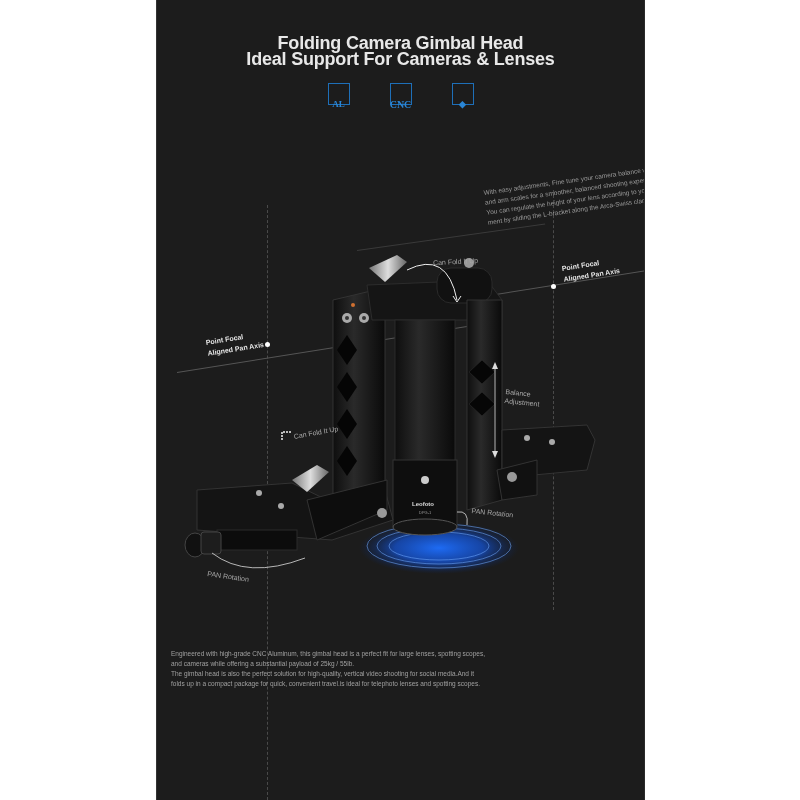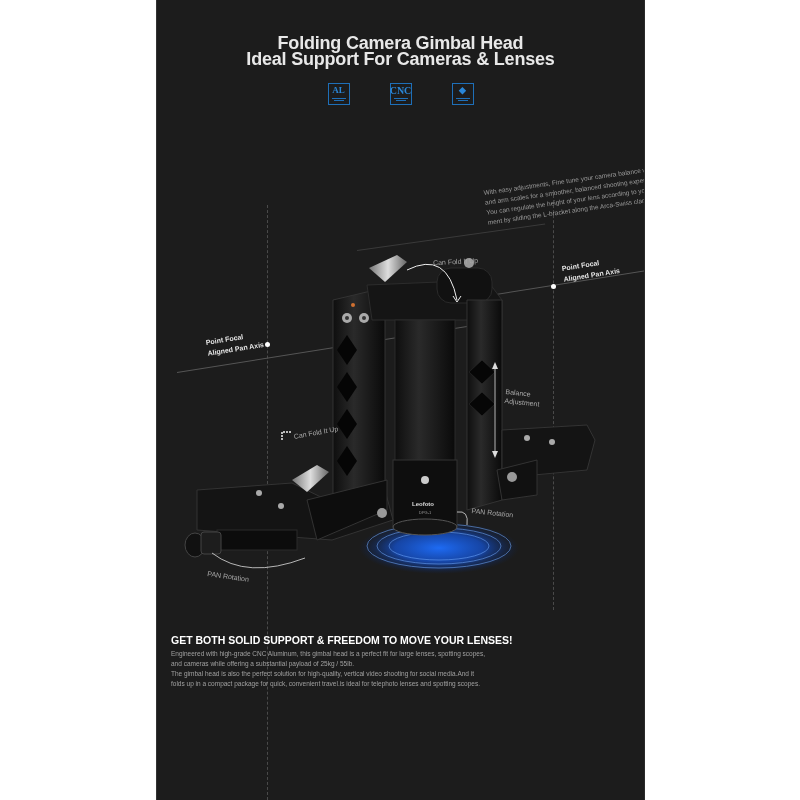--- a/index.html
+++ b/index.html
@@ -2,21 +2,21 @@
 <html><head>
 <meta charset="utf-8">
 <style>
   html, body { margin:0; padding:0; }
   body { width:800px; height:800px; background:#ffffff; position:relative; overflow:hidden; font-family:"Liberation Sans", sans-serif; }
   .panel { position:absolute; left:156px; top:0; width:487px; height:800px; background:#1c1c1c; border-left:1px solid #333; border-right:1px solid #2a2a2a; overflow:hidden; }
   .title { position:absolute; left:0; width:487px; text-align:center; color:#e8e8e8; font-weight:bold; font-size:18px; letter-spacing:-0.2px; }
   .title.l1 { top:33px; }
   .title.l2 { top:49px; font-size:18px; }
   .badges { position:absolute; top:83px; left:0; width:487px; display:flex; justify-content:center; gap:40px; }
-  .badge { width:22px; height:22px; border:1px solid #1e6fb8; box-sizing:border-box; display:flex; flex-direction:column; align-items:center; justify-content:flex-start; padding-top:2px; }
+  .badge { width:22px; height:22px; border:1px solid #1e6fb8; box-sizing:border-box; display:flex; flex-direction:column; align-items:center; justify-content:flex-start; padding-top:16px; }
   .badge .g { color:#2a86d6; font-size:9px; font-weight:bold; line-height:9px; font-family:"Liberation Serif", serif; }
   .badge .s { width:14px; height:1px; background:#1e6fb8; margin-top:3px; }
   .badge .s2 { width:10px; height:1px; background:#1e6fb8; margin-top:1px; }
   .desc { position:absolute; left:326px; top:188px; width:210px; color:#9a9a9a; font-size:6.5px; line-height:10px; transform:rotate(-8deg); transform-origin:left top; }
   .lbl { position:absolute; color:#e4e4e4; font-weight:bold; font-size:7px; line-height:11px; transform:rotate(-9deg); transform-origin:left top; }
   .sm { position:absolute; color:#a8a8a8; font-size:7px; line-height:9px; }
   .vline { position:absolute; width:0; border-left:1px dashed #4a4a4a; }
   .dline { position:absolute; height:0; border-top:1px solid #555; transform-origin:left center; }
   .dot { position:absolute; width:5px; height:5px; border-radius:50%; background:#fff; }
   .bottom-h { position:absolute; left:14px; top:634px; color:#ffffff; font-weight:bold; font-size:10.5px; }
@@ -163,20 +163,19 @@
   <div class="sm" style="left:136px; top:432px; transform:rotate(-10deg); transform-origin:left top;">Can Fold It Up</div>
   <div class="sm" style="left:349px; top:387px; transform:rotate(6deg); transform-origin:left top;">
     <div>Balance</div>
     <div>Adjustment</div>
   </div>
   <div class="sm" style="left:315px; top:506px; transform:rotate(6deg); transform-origin:left top;">PAN Rotation</div>
   <div class="sm" style="left:51px; top:569px; transform:rotate(8deg); transform-origin:left top;">PAN Rotation</div>
   <div class="sm" style="left:255px; top:500px; color:#ddd; font-weight:bold; font-size:6px;">Leofoto</div>
   <div class="sm" style="left:262px; top:508px; font-size:4px; color:#999;">DPG-1</div>
 
-  <div class="bottom-h">GET BOTH SOLID SUPPORT &amp; FREEDOM TO MOVE YOUR LENSES!</div>
   <div class="bottom-p">
     <div>Engineered with high-grade CNC Aluminum, this gimbal head is a perfect fit for large lenses, spotting scopes,</div>
     <div>and cameras while offering a substantial payload of 25kg / 55lb.</div>
     <div>The gimbal head is also the perfect solution for high-quality, vertical video shooting for social media.And it</div>
     <div>folds up in a compact package for quick, convenient travel.is ideal for telephoto lenses and spotting scopes.</div>
   </div>
 </div>
 
 </body></html>

